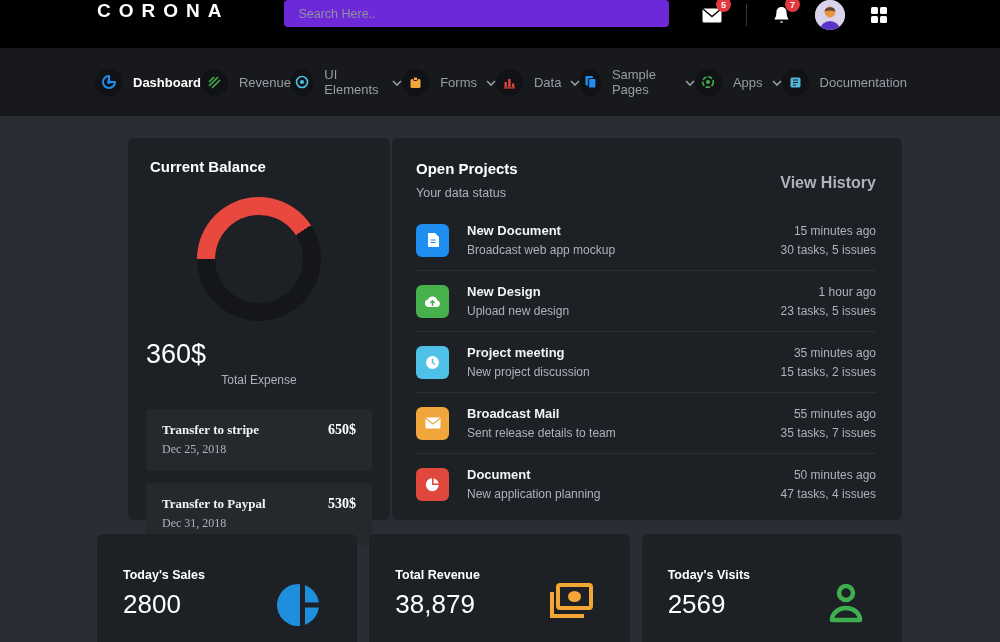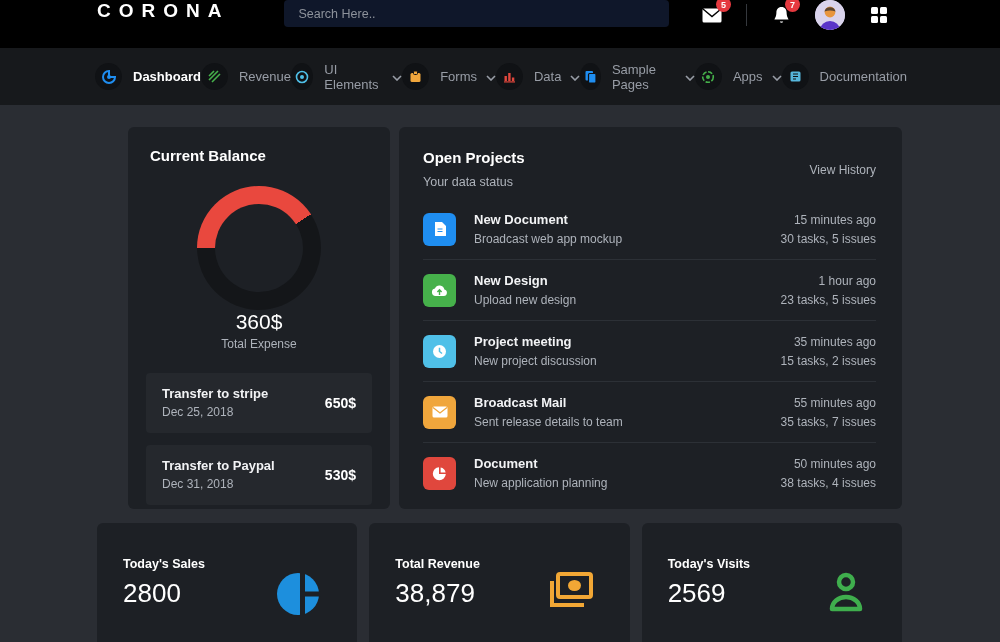--- a/index.html
+++ b/index.html
@@ -8,64 +8,64 @@
     --text:#fff; --muted:#aeb3bb; --dim:#9097a0;
   }
   *{margin:0;padding:0;box-sizing:border-box;}
   html,body{width:1000px;height:642px;overflow:hidden;}
   body{font-family:"Liberation Sans","DejaVu Sans",sans-serif;background:var(--bg);color:var(--text);}
 
   
   .header{height:48px;background:var(--header);display:flex;align-items:flex-start;padding:0 38px 0 97px;}
   .logo{font-size:19px;font-weight:bold;letter-spacing:8px;color:#fff;}
   .search-wrap{margin-left:55px;width:385px;}
-  .search-wrap input{width:100%;height:27px;background:#0f172a;border:none;border-radius:4px;
+  .search-wrap input{width:100%;height:27px;background:#6d28d9;border:none;border-radius:4px;
     color:#c6cad1;font-size:12.5px;padding:0 14px;outline:none;font-family:inherit;}
   .search-wrap input::placeholder{color:#8d929b;}
   .header-right{margin-left:auto;display:flex;align-items:center;gap:21px;padding-right:70px;}
   .hicon{position:relative;width:26px;height:26px;display:flex;align-items:center;justify-content:center;cursor:pointer;}
   .badge{position:absolute;top:-5px;right:-6px;min-width:15px;height:15px;border-radius:50%;
     background:#e5393f;color:#fff;font-size:9px;display:flex;align-items:center;justify-content:center;font-weight:bold;}
   .vdiv{width:1px;height:22px;background:#35383d;}
   .avatar{width:30px;height:30px;border-radius:50%;overflow:hidden;background:#d6d0ea;}
   .grid-icon{display:grid;grid-template-columns:7px 7px;grid-template-rows:7px 7px;gap:2.5px;}
   .grid-icon span{background:#fff;border-radius:1.5px;}
 
   
-  .navbar{height:57px;background:var(--nav);display:flex;align-items:center;}
+  .navbar{height:68px;background:var(--nav);display:flex;align-items:center;}
   .nav-inner{width:812px;margin-left:95px;display:flex;justify-content:space-between;align-items:center;}
   .nav-item{display:flex;align-items:center;gap:11px;cursor:pointer;}
   .nav-circle{width:27px;height:27px;border-radius:50%;background:#101215;display:flex;align-items:center;justify-content:center;}
   .nav-label{font-size:13px;color:#989da6;}
   .nav-label.active{color:#fff;font-weight:bold;}
   .chev{display:flex;margin-left:-2px;margin-top:2px;}
 
   
   .main{padding:22px 98px 0 97px;}
-  .row1{display:grid;grid-template-columns:262px 1fr;gap:9px;padding-left:31px;}
+  .row1{display:grid;grid-template-columns:262px 1fr;gap:2px;padding-left:31px;}
   .card{background:var(--card);border-radius:6px;}
 
   
   .balance-card{height:382px;padding:20px 18px;}
   .card-title{font-size:15px;font-weight:bold;color:#fff;}
   .balance-card .card-title{padding-left:4px;}
   .donut{position:relative;width:124px;height:124px;border-radius:50%;margin:22px auto 0;}
   .donut::after{content:"";position:absolute;inset:18px;border-radius:50%;background:var(--card);}
-  .amount{text-align:center;font-size:21px;color:#fff;}
+  .amount{margin-top:18px;text-align:left;font-size:27px;color:#fff;}
   .amount-label{margin-top:3px;text-align:center;font-size:12px;color:var(--muted);}
   .transfers{margin-top:22px;display:flex;flex-direction:column;gap:12px;}
-  .transfer-row{background:var(--row);border-radius:4px;padding:13px 16px 14px;display:flex;align-items:center;cursor:pointer;}
+  .transfer-row{background:var(--row);border-radius:4px;padding:13px 16px 14px;display:flex;align-items:flex-start;cursor:pointer;font-family:Liberation Serif, serif;}
   .t-title{font-size:13px;font-weight:bold;color:#f2f3f5;}
   .t-date{font-size:12px;color:var(--muted);margin-top:4px;}
   .t-amount{margin-left:auto;font-size:14px;font-weight:bold;color:#fff;}
 
   
   .projects-card{height:382px;padding:22px 26px 0 24px;position:relative;}
   .proj-sub{margin-top:9px;font-size:12.5px;color:var(--muted);}
-  .view-history{position:absolute;top:36px;right:26px;font-size:12px;color:var(--muted);cursor:pointer;}
+  .view-history{position:absolute;top:36px;right:26px;font-size:16px;color:var(--muted);cursor:pointer;font-weight:bold;}
   .proj-list{margin-top:10px;}
   .proj-item{display:flex;align-items:center;padding:13px 0;border-bottom:1px solid var(--line);}
   .proj-item:last-child{border-bottom:none;}
   .proj-ic{width:33px;height:33px;border-radius:6px;display:flex;align-items:center;justify-content:center;flex:none;}
   .proj-text{margin-left:18px;}
   .p-title{font-size:13px;font-weight:bold;color:#f2f3f5;}
   .p-desc{font-size:12px;color:var(--muted);margin-top:5px;}
   .proj-right{margin-left:auto;text-align:right;}
   .p-time{font-size:12px;color:var(--muted);}
   .p-meta{font-size:12px;color:var(--muted);margin-top:5px;}
@@ -339,21 +339,21 @@
               <path d="M7 8 V1.2 A6.5 6.5 0 1 0 13.8 8 Z" fill="#fff"></path>
               <path d="M8.6 6.4 V1.4 A6.3 6.3 0 0 1 13.6 6.4 Z" fill="#fff"></path>
             </svg>
           </span>
           <div class="proj-text">
             <div class="p-title">Document</div>
             <div class="p-desc">New application planning</div>
           </div>
           <div class="proj-right">
             <div class="p-time">50 minutes ago</div>
-            <div class="p-meta">38 tasks, 4 issues</div>
+            <div class="p-meta">47 tasks, 4 issues</div>
           </div>
         </div>
 
       </div>
     </div>
   </div>
 
   <div class="row2">
     <div class="card stat-card">
       <div>

